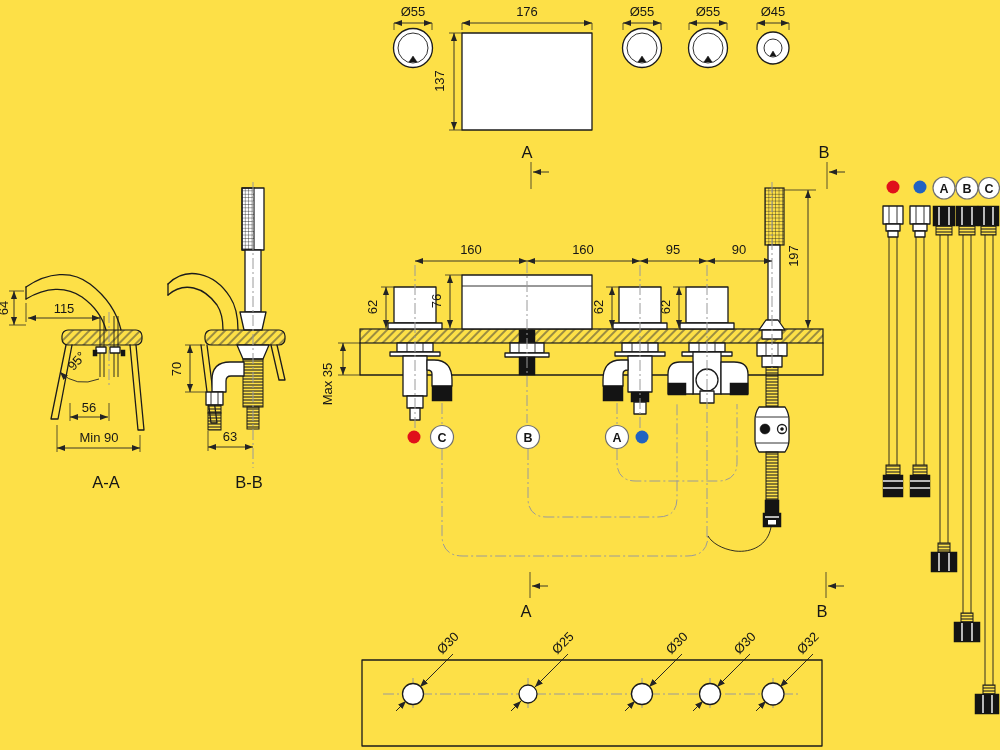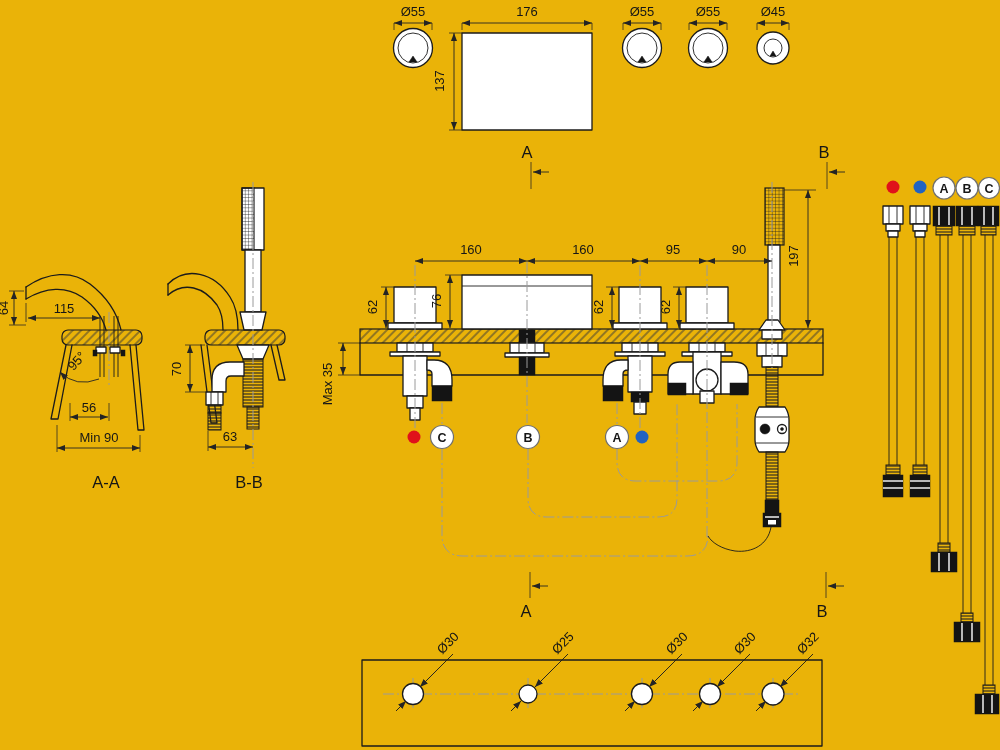--- a/index.html
+++ b/index.html
@@ -1,16 +1,16 @@
 <!DOCTYPE html>
 <html><head>
 <meta charset="utf-8">
 <style>
   html,body{margin:0;padding:0;background:#ffffff;}
-  #stage{width:1000px;height:750px;position:relative;background:#eab308;overflow:hidden;}
+  #stage{width:1000px;height:750px;position:relative;background:#fde047;overflow:hidden;}
   svg text{font-family:"Liberation Sans","DejaVu Sans",sans-serif;fill:#161616;text-anchor:middle;}
   .t13{font-size:13px;}
   .t16{font-size:16.5px;}
   .t12{font-size:12.5px;font-weight:bold;}
   .o  {fill:none;stroke:#1b1b1b;stroke-width:1.3;stroke-linejoin:round;stroke-linecap:round;}
   .ow {fill:#ffffff;stroke:#1b1b1b;stroke-width:1.3;stroke-linejoin:round;}
   .blk{fill:#141414;stroke:#141414;stroke-width:.5;}
   .thin{fill:none;stroke:#1b1b1b;stroke-width:.9;}
   .wl {fill:none;stroke:#ffffff;stroke-width:1.4;}
   .dim{fill:none;stroke:#242424;stroke-width:.9;marker-start:url(#arr);marker-end:url(#arr);}

